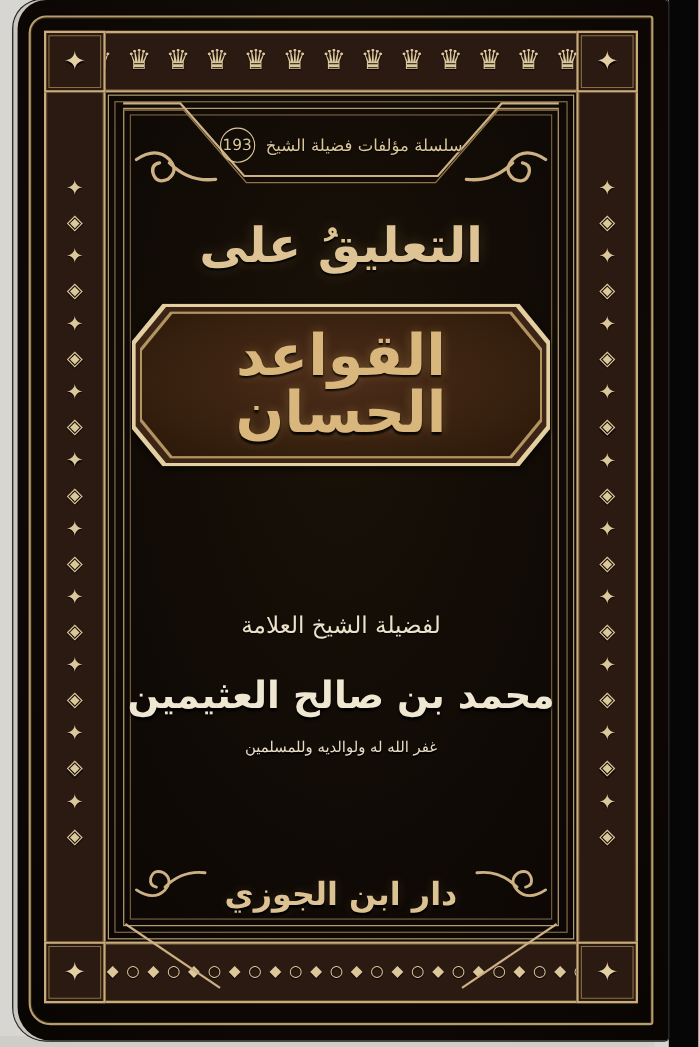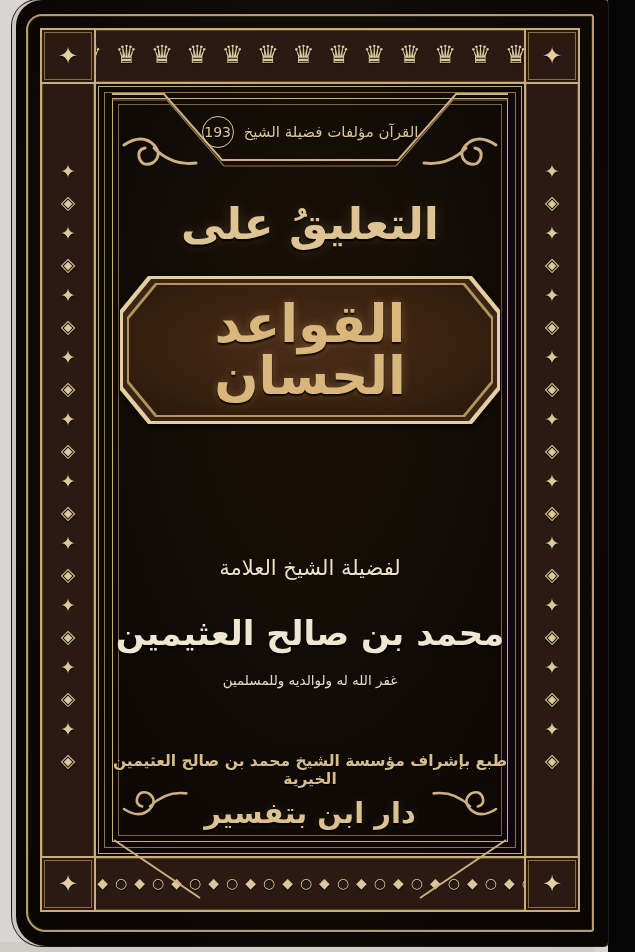--- a/index.html
+++ b/index.html
@@ -135,21 +135,21 @@
 
     <use href="#curl" transform="translate(112,130) scale(1.5)"></use>
     <use href="#curl" transform="translate(484,130) scale(-1.5,1.5)"></use>
     <use href="#curl" transform="translate(112,822) scale(1.3,-1.3)"></use>
     <use href="#curl" transform="translate(484,822) scale(-1.3,-1.3)"></use>
   </svg>
 
   <div class="content">
 
     <div class="series-row">
-      <span>القرآن مؤلفات فضيلة الشيخ</span>
+      <span>سلسلة مؤلفات فضيلة الشيخ</span>
       <span class="series-num">193</span>
     </div>
 
     <div class="pre-title">التعليقُ على</div>
 
     <div class="cartouche">
       <div class="oct l1"></div>
       <div class="oct l2"></div>
       <div class="oct l3"></div>
       <div class="oct l4">
@@ -157,17 +157,16 @@
       </div>
     </div>
 
 
     <div class="byline">لفضيلة الشيخ العلامة</div>
 
     <div class="author">محمد بن صالح العثيمين</div>
 
     <div class="blessing">غفر الله له ولوالديه وللمسلمين</div>
 
-    <div class="imprint">طبع بإشراف مؤسسة الشيخ محمد بن صالح العثيمين الخيرية</div>
 
-    <div class="publisher">دار ابن بتفسير</div>
+    <div class="publisher">دار ابن الجوزي</div>
   </div>
 </div>
 
 </body></html>

